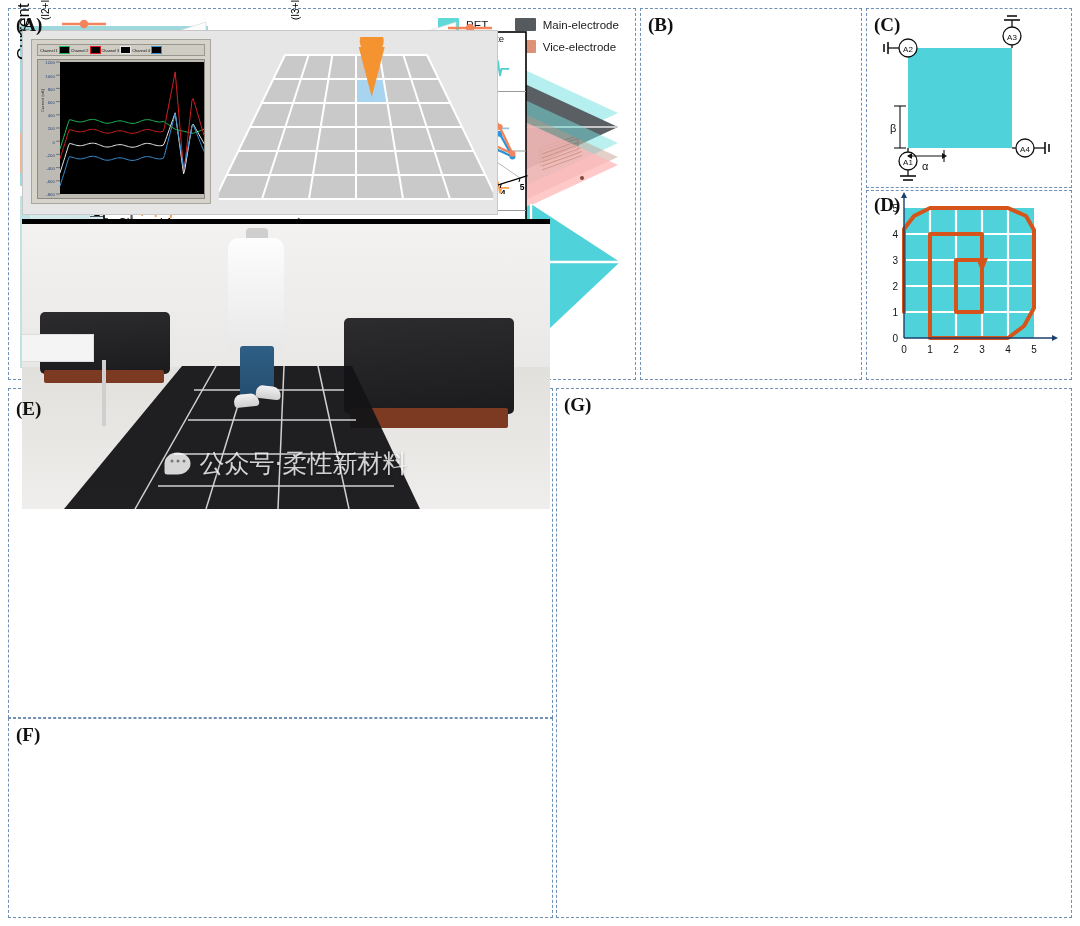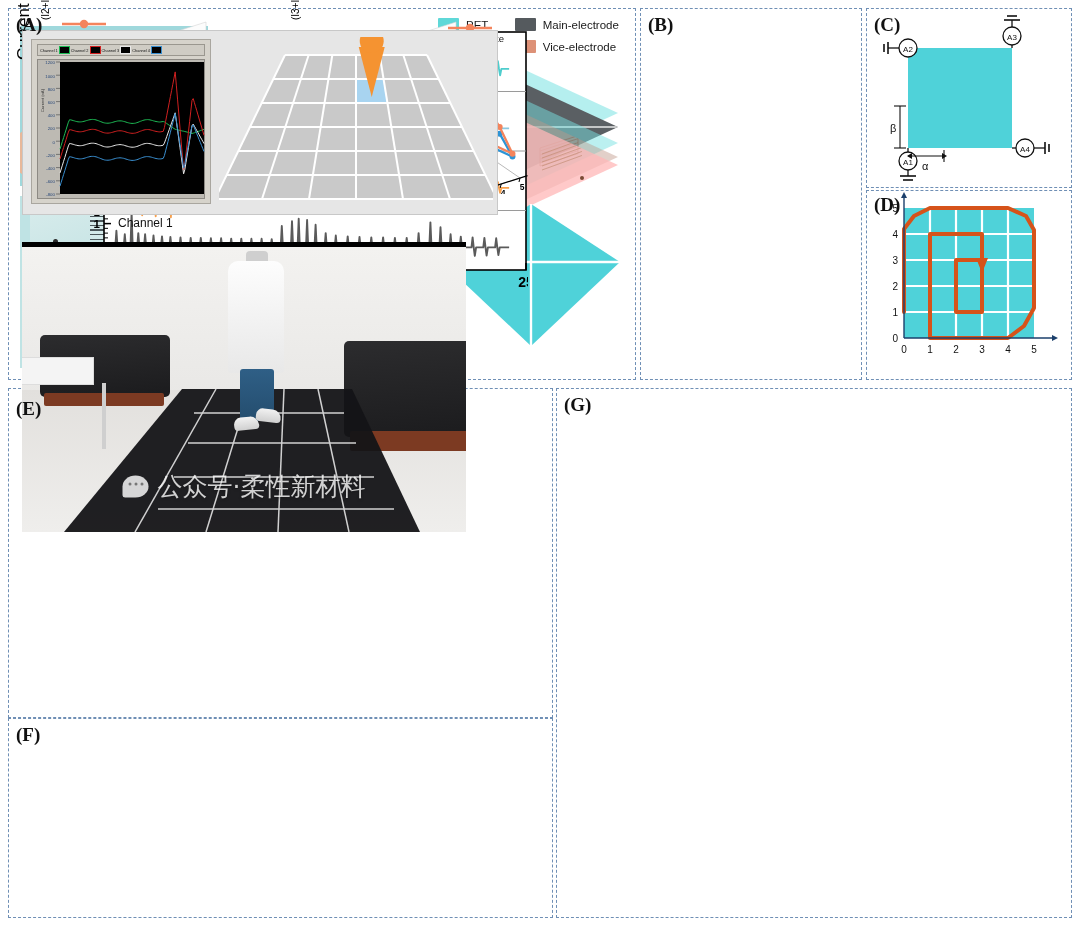--- a/index.html
+++ b/index.html
@@ -203,22 +203,22 @@
                background:#cfccc4; border:1px solid #9a978f;
                display:flex; align-items:center; gap:1px; padding:0 2px; }
   .lv-chip { display:flex; align-items:center; gap:1px; }
   .lv-chip-text { font-size:3.9px; color:#111; }
   .lv-chip-icon { width:11px; height:8px; background:#000; border:1px solid #777; }
   .lv-plotbox { position:absolute; left:5px; top:19px; width:168px; height:140px;
                 background:#bdbab3; border:1px solid #8d8a84; }
   .lv-ylabel { position:absolute; left:2px; top:52px; transform:rotate(-90deg);
                transform-origin:left top; font-size:4.2px; color:#333; white-space:nowrap; }
   #gGrid3d { position:absolute; left:196px; top:6px; width:274px; height:172px; }
-  #gPhoto { position:absolute; left:22px; top:219px; width:444px; height:290px;
-            background:#efefef; overflow:hidden; border-top:5px solid #000;margin-top:23px; }
+  #gPhoto { position:absolute; left:22px; top:219px; width:528px; height:290px;
+            background:#efefef; overflow:hidden; border-top:5px solid #000; }
   .photo-wall { position:absolute; left:0; top:0; width:100%; height:52%;
                 background:linear-gradient(180deg,#f3f2f0,#e9e8e6); }
   .photo-floorlight { position:absolute; left:0; top:50%; width:100%; height:50%;
                 background:linear-gradient(180deg,#e2e0dd,#efeeec); }
   .couch {
     position:absolute; background:linear-gradient(175deg,#2c2c2e,#1b1b1d);
     border-radius:5px;
   }
   .couch-base { position:absolute; background:#7c3a22; border-radius:2px; }
   .doctor { position:absolute; left:198px; top:4px; width:72px; height:190px; }

